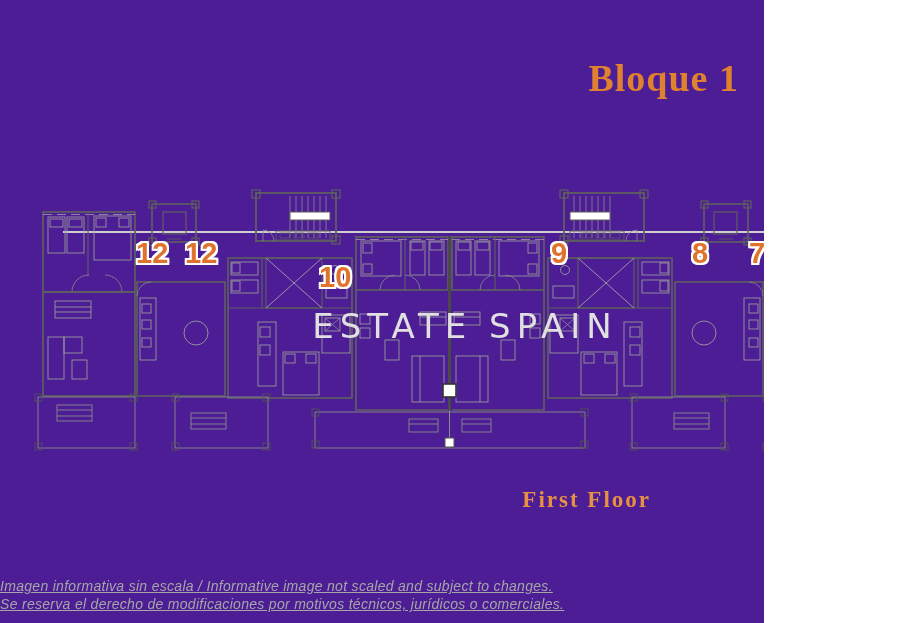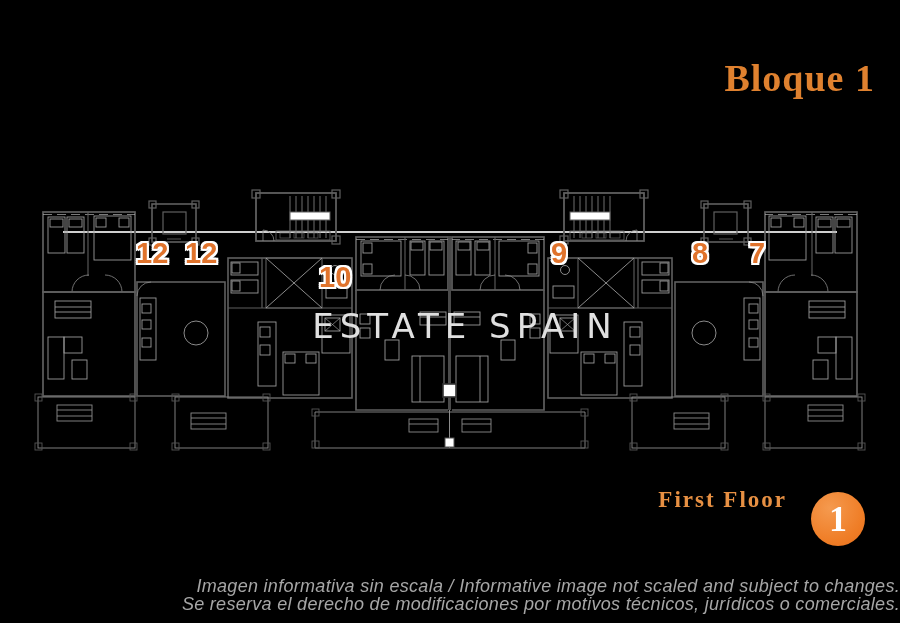--- a/index.html
+++ b/index.html
@@ -1,17 +1,17 @@
 <!DOCTYPE html>
 <html><head>
 <meta charset="utf-8">
 <style>
   html,body{margin:0;padding:0;background:#ffffff;}
   #stage{
-    position:relative;width:900px;height:623px;background:#000000;overflow:hidden;
+    position:relative;width:764px;height:623px;background:#4c1d95;overflow:hidden;
     font-family:"Liberation Sans", sans-serif;
   }
   #plan-svg{position:absolute;left:0;top:0;}
   .block-title{
     position:absolute;top:56px;right:25px;
     font-family:"Liberation Serif", serif;font-weight:bold;
     font-size:38px;color:#DF812F;letter-spacing:1px;
   }
   .unit-no{
     position:absolute;
@@ -34,22 +34,22 @@
   .floor-circle{
     position:absolute;left:811px;top:492px;width:54px;height:54px;border-radius:50%;
     background:radial-gradient(circle at 35% 30%, #F59A4F 0%, #EF7D26 65%, #E86F1C 100%);
     display:flex;align-items:center;justify-content:center;
   }
   .floor-circle span{
     font-family:"Liberation Serif", serif;font-weight:bold;
     font-size:36px;color:#ffffff;line-height:1;
   }
   .disclaimer{
-    position:absolute;left:0;top:577px;width:100%;text-align:right;
-    font-style:italic;color:#A6A6A6;font-size:18px;line-height:18px;letter-spacing:0.3px;
+    position:absolute;left:0;top:577px;width:100%;text-align:left;
+    font-style:italic;color:#A6A6A6;font-size:14px;line-height:18px;letter-spacing:0.3px;text-decoration:underline;
   }
 </style>
 </head>
 <body>
 
 <div id="stage">
 
   <svg id="plan-svg" width="900" height="623" viewBox="0 0 900 623">
 
     <line x1="63" y1="232" x2="837" y2="232" stroke="#CFCFCF" stroke-width="2"></line>

